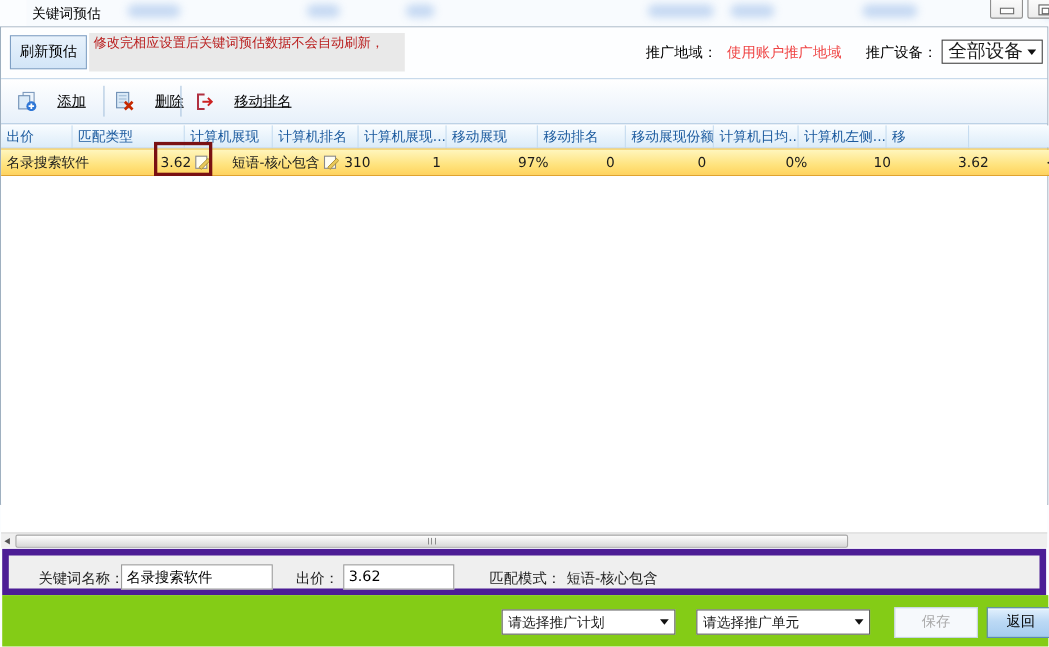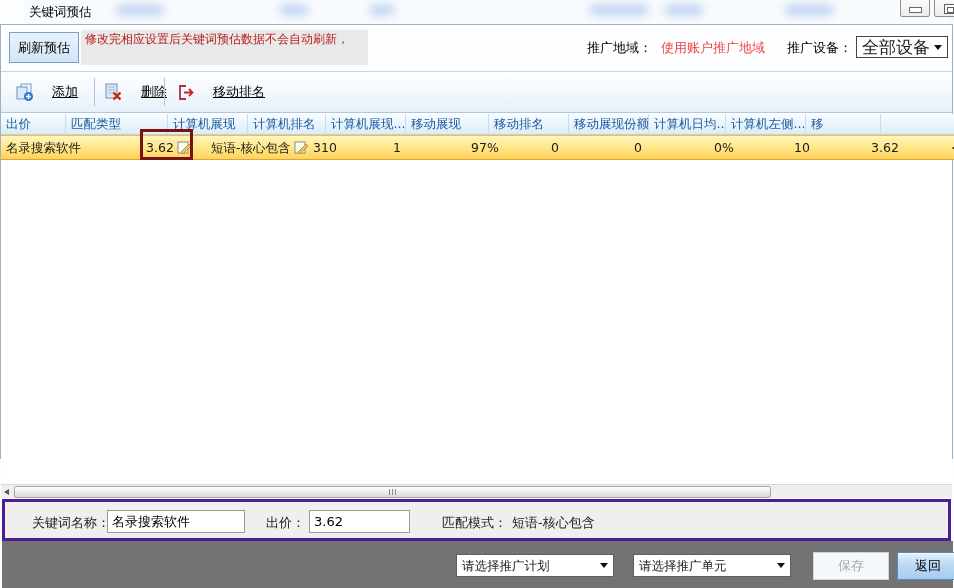--- a/index.html
+++ b/index.html
@@ -68,27 +68,27 @@
   .hscroll { position:absolute; left:0; top:459px; width:951px; height:14px; background:#efefef; border-top:1px solid #d9d9d9; }
   .hs-arrow { position:absolute; left:0; top:0; width:12px; height:14px; cursor:pointer; }
   .hs-arrow:after { content:""; position:absolute; left:3px; top:4px; width:0; height:0;
                     border-top:3.5px solid transparent; border-bottom:3.5px solid transparent; border-right:5px solid #555; }
   .hs-thumb { position:absolute; left:13px; top:1px; width:757px; height:12px;
               background:linear-gradient(#fefefe,#d8d8d8); border:1px solid #a7a7a7; border-radius:2px; cursor:pointer; }
   .hs-grip { position:absolute; left:50%; top:2px; width:8px; height:6px; margin-left:-4px;
              background:repeating-linear-gradient(90deg,#8c8c8c 0 1px,transparent 1px 3px); }
 
   
-  .form-strip { position:absolute; left:1px; top:474px; width:949px; height:42px; background:#efefef; border:3px solid #4c1d95; }
+  .form-strip { position:absolute; left:1px; top:474px; width:949px; height:42px; background:#efefef; border:6px solid #4c1d95; }
   .fs-label { position:absolute; top:12px; font-size:13px; color:#222; }
   .fs-input { position:absolute; top:8px; height:23px; border:1px solid #9b9b9b; background:#fff;
               font-family:"DejaVu Sans","Liberation Sans",sans-serif; font-size:13px; padding:0 4px; color:#000; }
 
   
-  .footer { position:absolute; left:1px; top:516px; width:951px; height:47px; background:#737373; }
+  .footer { position:absolute; left:1px; top:516px; width:951px; height:47px; background:#84cc16; }
   .dd-plain { position:absolute; top:13px; width:158px; height:23px; border:1px solid #5f5f5f; background:#fff;
               line-height:21px; padding-left:5px; font-size:12.5px; cursor:pointer; }
   .btn-save { position:absolute; left:811px; top:11px; width:76px; height:28px; background:#f6f9fc;
               border:1px solid #c7d5e4; color:#a9a9a9; font-size:13px; text-align:center; line-height:26px; cursor:pointer; }
   .btn-back { position:absolute; left:895px; top:11px; width:62px; height:28px;
               background:linear-gradient(#e3f1fd,#bcd9f5 45%,#a5ccf0); border:1px solid #5b88bb;
               color:#000; font-size:13px; text-align:center; line-height:26px; cursor:pointer;
               box-shadow:inset 0 1px 0 #f2f9ff; }
 </style>
 </head>

